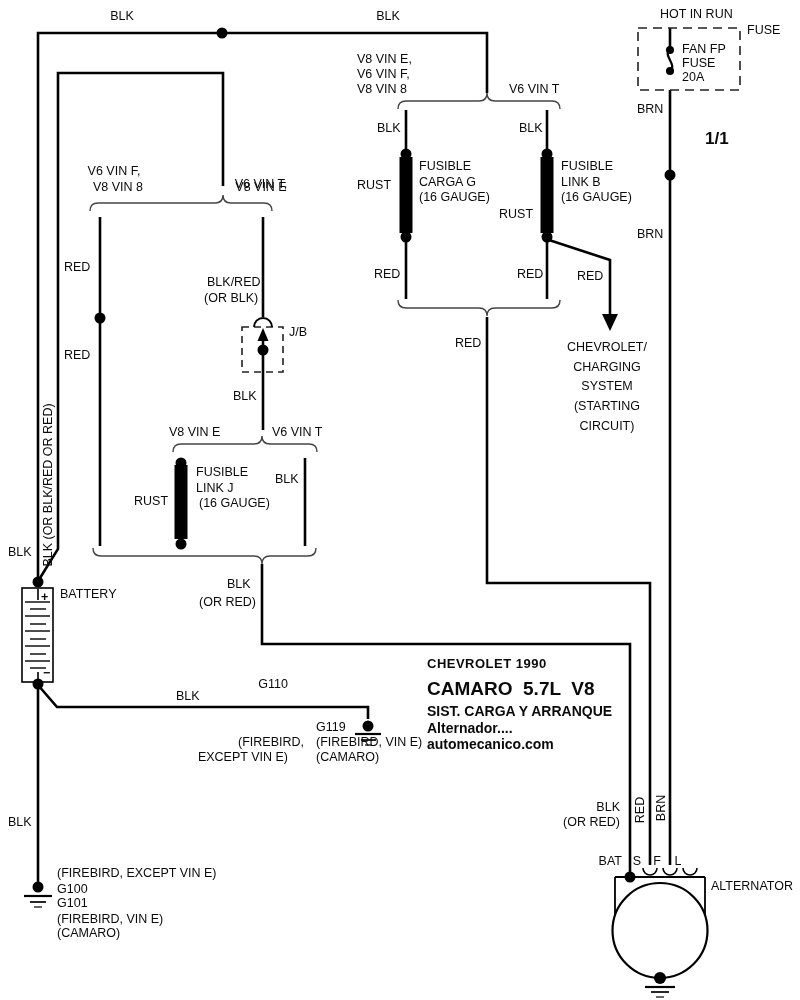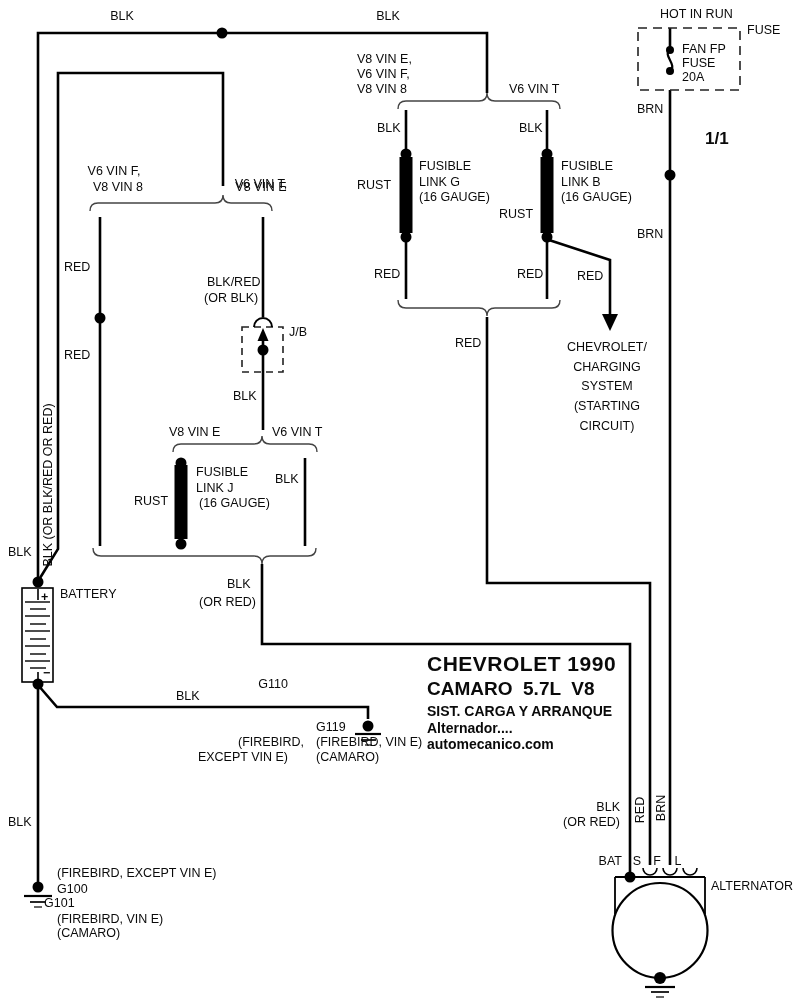--- a/index.html
+++ b/index.html
@@ -5,21 +5,21 @@
   html,body{margin:0;padding:0;background:#fff;}
   #canvas{position:relative;width:800px;height:1000px;background:#fff;overflow:hidden;
           font-family:"Liberation Sans", sans-serif;color:#0a0a0a;}
   #wiring{position:absolute;left:0;top:0;}
   .lbl{position:absolute;font-size:12.5px;line-height:13px;white-space:nowrap;color:#0a0a0a;}
   .c{transform:translateX(-50%);}
   .r{transform:translateX(-100%);}
   .rot{transform:translate(-50%,-50%) rotate(-90deg);}
   .pre{white-space:pre;}
   .b{font-weight:bold;}
-  .t1{font-size:21px;letter-spacing:.5px;}
+  .t1{font-size:13px;letter-spacing:.5px;}
   .t2{font-size:19px;}
   .t3{font-size:14px;}
   .t5{font-size:14px;}
   .pg{font-size:17px;}
 </style>
 </head>
 <body>
 
 <div id="canvas">
 
@@ -146,21 +146,21 @@
   <div class="lbl" style="left:637px;top:228px">BRN</div>
 
   <div class="lbl" style="left:357px;top:53px">V8 VIN E,</div>
   <div class="lbl" style="left:357px;top:68px">V6 VIN F,</div>
   <div class="lbl" style="left:357px;top:83px">V8 VIN 8</div>
   <div class="lbl" style="left:509px;top:83px">V6 VIN T</div>
 
   <div class="lbl" style="left:377px;top:122px">BLK</div>
   <div class="lbl" style="left:357px;top:179px">RUST</div>
   <div class="lbl" style="left:419px;top:160px">FUSIBLE</div>
-  <div class="lbl" style="left:419px;top:176px">LINK G</div>
+  <div class="lbl" style="left:419px;top:176px">CARGA G</div>
   <div class="lbl" style="left:419px;top:191px">(16 GAUGE)</div>
   <div class="lbl" style="left:374px;top:268px">RED</div>
 
   <div class="lbl" style="left:519px;top:122px">BLK</div>
   <div class="lbl" style="left:499px;top:208px">RUST</div>
   <div class="lbl" style="left:561px;top:160px">FUSIBLE</div>
   <div class="lbl" style="left:561px;top:176px">LINK B</div>
   <div class="lbl" style="left:561px;top:191px">(16 GAUGE)</div>
   <div class="lbl" style="left:517px;top:268px">RED</div>
   <div class="lbl" style="left:577px;top:270px">RED</div>
@@ -213,21 +213,21 @@
   <div class="lbl" style="left:316px;top:751px">(CAMARO)</div>
 
   <div class="lbl b t1 pre" style="left:427px;top:657px">CHEVROLET 1990</div>
   <div class="lbl b t2 pre" style="left:427px;top:682px">CAMARO  5.7L  V8</div>
   <div class="lbl b t3 pre" style="left:427px;top:705px">SIST. CARGA Y ARRANQUE</div>
   <div class="lbl b t3 pre" style="left:427px;top:722px">Alternador....</div>
   <div class="lbl b t5 pre" style="left:427px;top:738px">automecanico.com</div>
 
   <div class="lbl" style="left:57px;top:867px">(FIREBIRD, EXCEPT VIN E)</div>
   <div class="lbl" style="left:57px;top:883px">G100</div>
-  <div class="lbl" style="left:44px;top:897px">G101</div>
+  <div class="lbl" style="left:57px;top:897px">G101</div>
   <div class="lbl" style="left:57px;top:913px">(FIREBIRD, VIN E)</div>
   <div class="lbl" style="left:57px;top:927px">(CAMARO)</div>
 
   <div class="lbl r" style="left:620px;top:801px">BLK</div>
   <div class="lbl r" style="left:620px;top:816px">(OR RED)</div>
   <div class="lbl rot" style="left:640px;top:810px">RED</div>
   <div class="lbl rot" style="left:661px;top:808px">BRN</div>
   <div class="lbl r" style="left:622px;top:855px">BAT</div>
   <div class="lbl c" style="left:637px;top:855px">S</div>
   <div class="lbl c" style="left:657px;top:855px">F</div>

